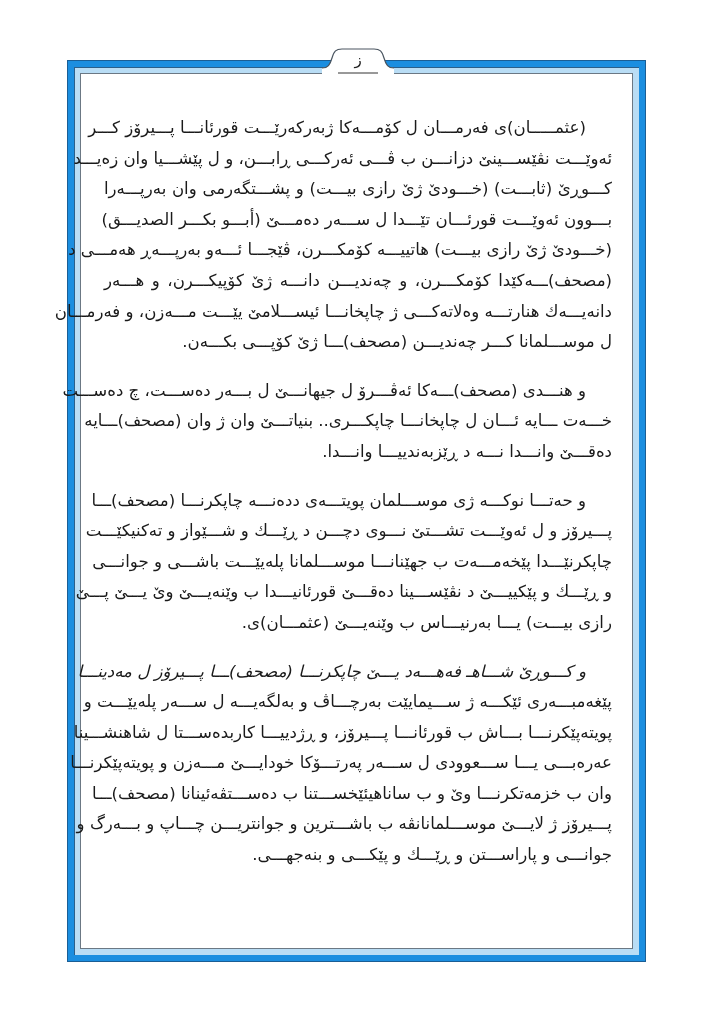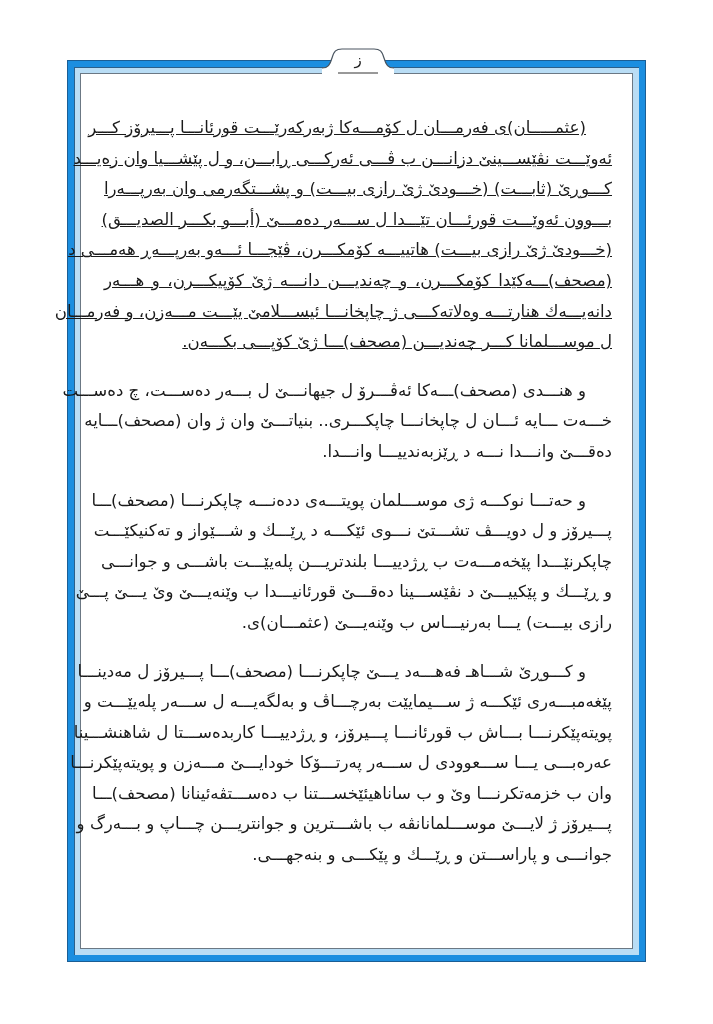--- a/index.html
+++ b/index.html
@@ -32,44 +32,44 @@
 <div class="tab">
   <svg width="72" height="28" viewBox="0 0 72 28">
     <path d="M0,20 C6,20 8,17 10,10 C12,3 14,1 20,1 L52,1 C58,1 60,3 62,10 C64,17 66,20 72,20 L72,28 L0,28 Z" fill="#ffffff" stroke="none"></path>
     <path d="M0,20 C6,20 8,17 10,10 C12,3 14,1 20,1 L52,1 C58,1 60,3 62,10 C64,17 66,20 72,20" fill="none" stroke="#4a5560" stroke-width="1.2"></path>
     <line x1="16" y1="25" x2="56" y2="25" stroke="#333" stroke-width="1"></line>
   </svg>
 </div>
 <div class="page-number">ز</div>
 
 <div class="content">
-  <p class="para" style="text-indent: 0px; text-decoration: underline;">
+  <p class="para" style="text-indent: 0px;">
     <span class="line" style="padding-right: 26px;">(عثمـــــان)ی فەرمـــان ل کۆمـــەکا ژبەرکەرێـــت قورئانـــا پـــیرۆز کـــر</span>
     <span class="line">ئەوێـــت نڤێســـینێ دزانـــن ب ڤـــی ئەرکـــی ڕابـــن، و ل پێشـــیا وان زەیـــد</span>
     <span class="line">کـــوڕێ (ثابـــت) (خـــودێ ژێ رازی بیـــت) و پشـــتگەرمی وان بەرپـــەرا</span>
     <span class="line">بـــوون ئەوێـــت قورئـــان تێـــدا ل ســـەر دەمـــێ (أبـــو بکـــر الصدیـــق)</span>
     <span class="line">(خـــودێ ژێ رازی بیـــت) هاتییـــە کۆمکـــرن، ڤێجـــا ئـــەو بەرپـــەڕ هەمـــی د</span>
     <span class="line">(مصحف)ـــەکێدا کۆمکـــرن، و چەندیـــن دانـــە ژێ کۆپیکـــرن، و هـــەر</span>
     <span class="line">دانەیـــەك هنارتـــە وەلاتەکـــی ژ چاپخانـــا ئیســـلامێ یێـــت مـــەزن، و فەرمـــان</span>
     <span class="line last">ل موســـلمانا کـــر چەندیـــن (مصحف)ـــا ژێ کۆپـــی بکـــەن.</span>
   </p>
   <p class="para" style="text-indent: 0px;">
     <span class="line" style="padding-right: 26px;">و هنـــدی (مصحف)ـــەکا ئەڤـــرۆ ل جیهانـــێ ل بـــەر دەســـت، چ دەســـت</span>
     <span class="line">خـــەت ـــایە ئـــان ل چاپخانـــا چاپکـــری.. بنیاتـــێ وان ژ وان (مصحف)ـــایە</span>
     <span class="line last">دەقـــێ وانـــدا نـــە د ڕێزبەندییـــا وانـــدا.</span>
   </p>
   <p class="para" style="text-indent: 0px;">
     <span class="line" style="padding-right: 26px;">و حەتـــا نوکـــە ژی موســـلمان پویتـــەی ددەنـــە چاپکرنـــا (مصحف)ـــا</span>
-    <span class="line">پـــیرۆز و ل دویـــڤ تشـــتێ نـــوی ئێکـــە د ڕێـــك و شـــێواز و تەکنیکێـــت</span>
-    <span class="line">چاپکرنێـــدا پێخەمـــەت ب ڕژدییـــا بلندتریـــن پلەیێـــت باشـــی و جوانـــی</span>
+    <span class="line">پـــیرۆز و ل ئەوێـــت تشـــتێ نـــوی دچـــن د ڕێـــك و شـــێواز و تەکنیکێـــت</span>
+    <span class="line">چاپکرنێـــدا پێخەمـــەت ب جهێنانـــا موســـلمانا پلەیێـــت باشـــی و جوانـــی</span>
     <span class="line">و ڕێـــك و پێکییـــێ د نڤێســـینا دەقـــێ قورئانیـــدا ب وێنەیـــێ وێ یـــێ پـــێ</span>
     <span class="line last">رازی بیـــت) یـــا بەرنیـــاس ب وێنەیـــێ (عثمـــان)ی.</span>
   </p>
   <p class="para" style="text-indent: 0px;">
-    <span class="line" style="padding-right: 26px;">و کـــوڕێ شـــاهـ فەهـــەد یـــێ چاپکرنـــا (مصحف)ـــا پـــیرۆز ل مەدینـــا</span>
+    <span class="line" style="padding-right: 26px; font-style: italic;">و کـــوڕێ شـــاهـ فەهـــەد یـــێ چاپکرنـــا (مصحف)ـــا پـــیرۆز ل مەدینـــا</span>
     <span class="line">پێغەمبـــەری ئێکـــە ژ ســـیمایێت بەرچـــاڤ و بەلگەیـــە ل ســـەر پلەیێـــت و</span>
     <span class="line">پویتەپێکرنـــا بـــاش ب قورئانـــا پـــیرۆز، و ڕژدییـــا کاربدەســـتا ل شاهنشـــینا</span>
     <span class="line">عەرەبـــی یـــا ســـعوودی ل ســـەر پەرتـــۆکا خودایـــێ مـــەزن و پویتەپێکرنـــا</span>
     <span class="line">وان ب خزمەتکرنـــا وێ و ب ساناهیئێخســـتنا ب دەســـتڤەئینانا (مصحف)ـــا</span>
     <span class="line">پـــیرۆز ژ لایـــێ موســـلمانانڤە ب باشـــترین و جوانتریـــن چـــاپ و بـــەرگ و</span>
     <span class="line last">جوانـــی و پاراســـتن و ڕێـــك و پێکـــی و بنەجهـــی.</span>
   </p>
 </div>
 
 </body></html>

